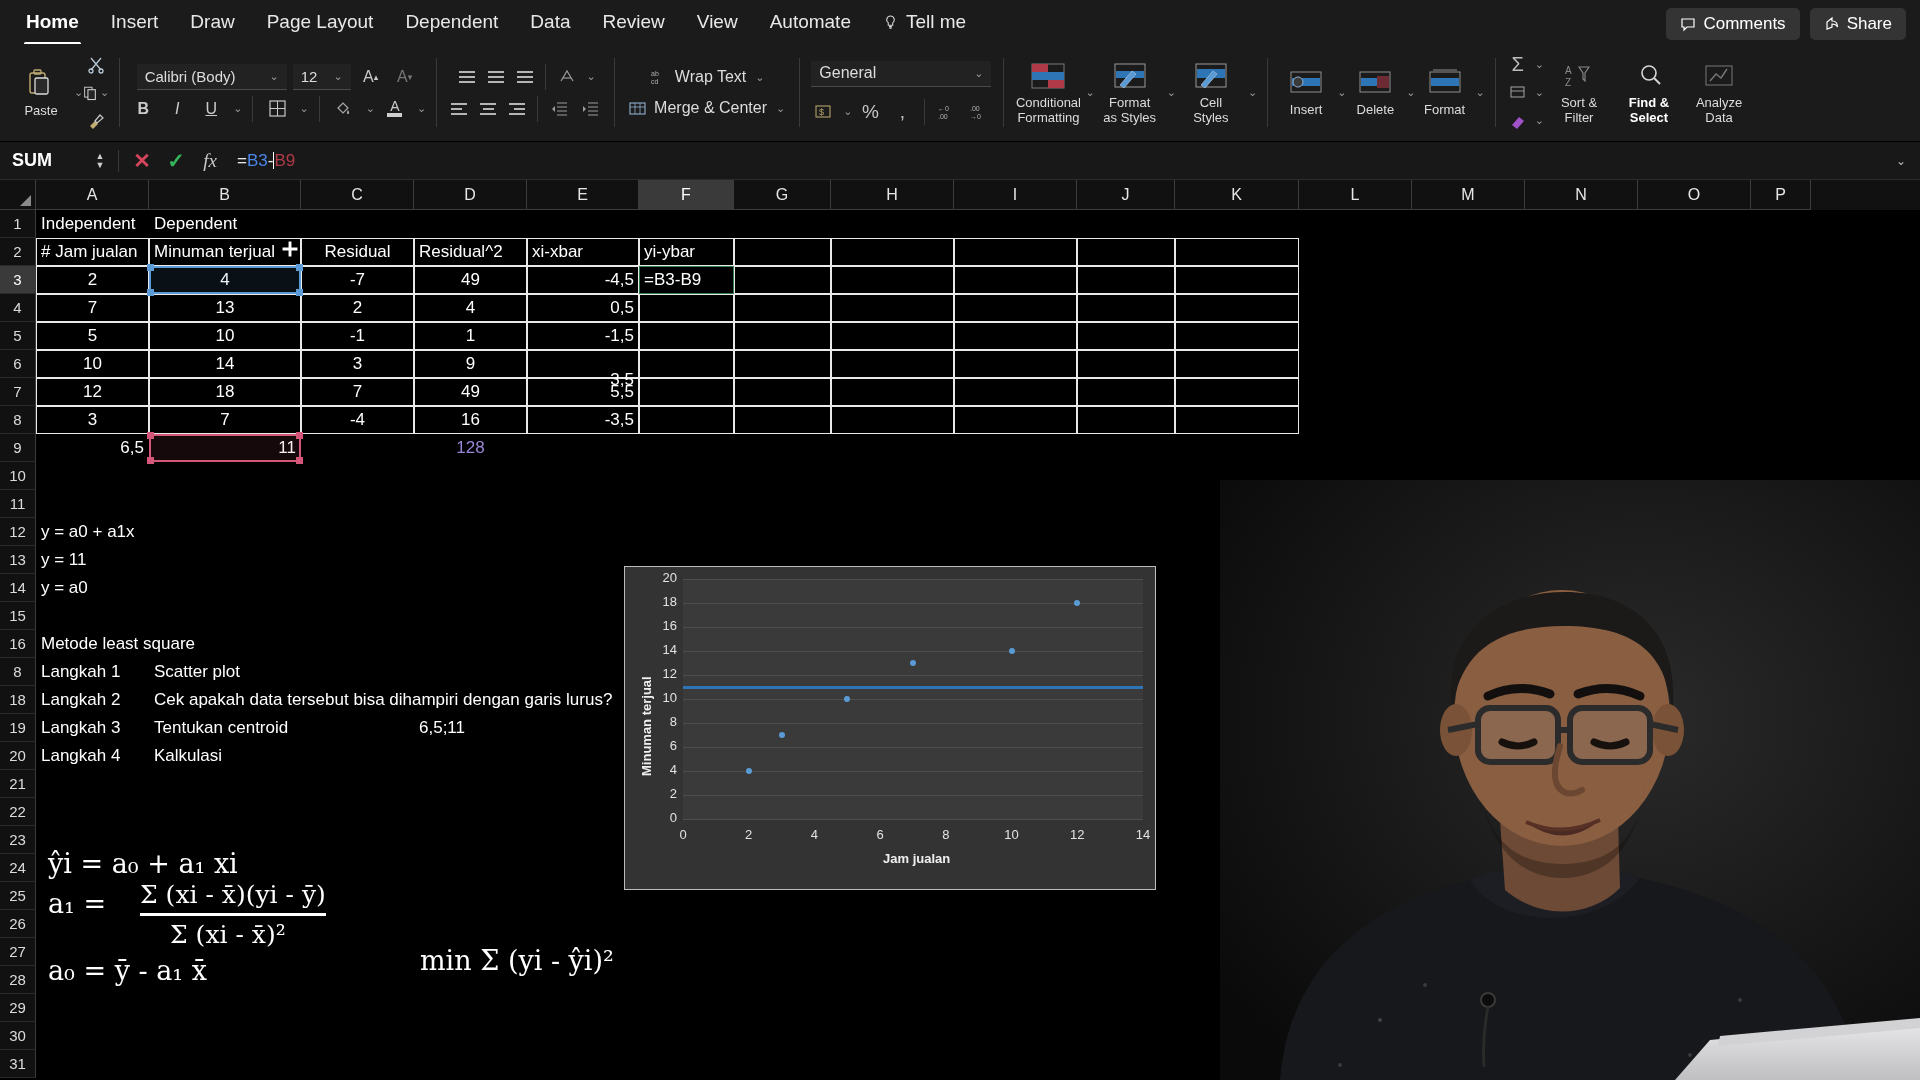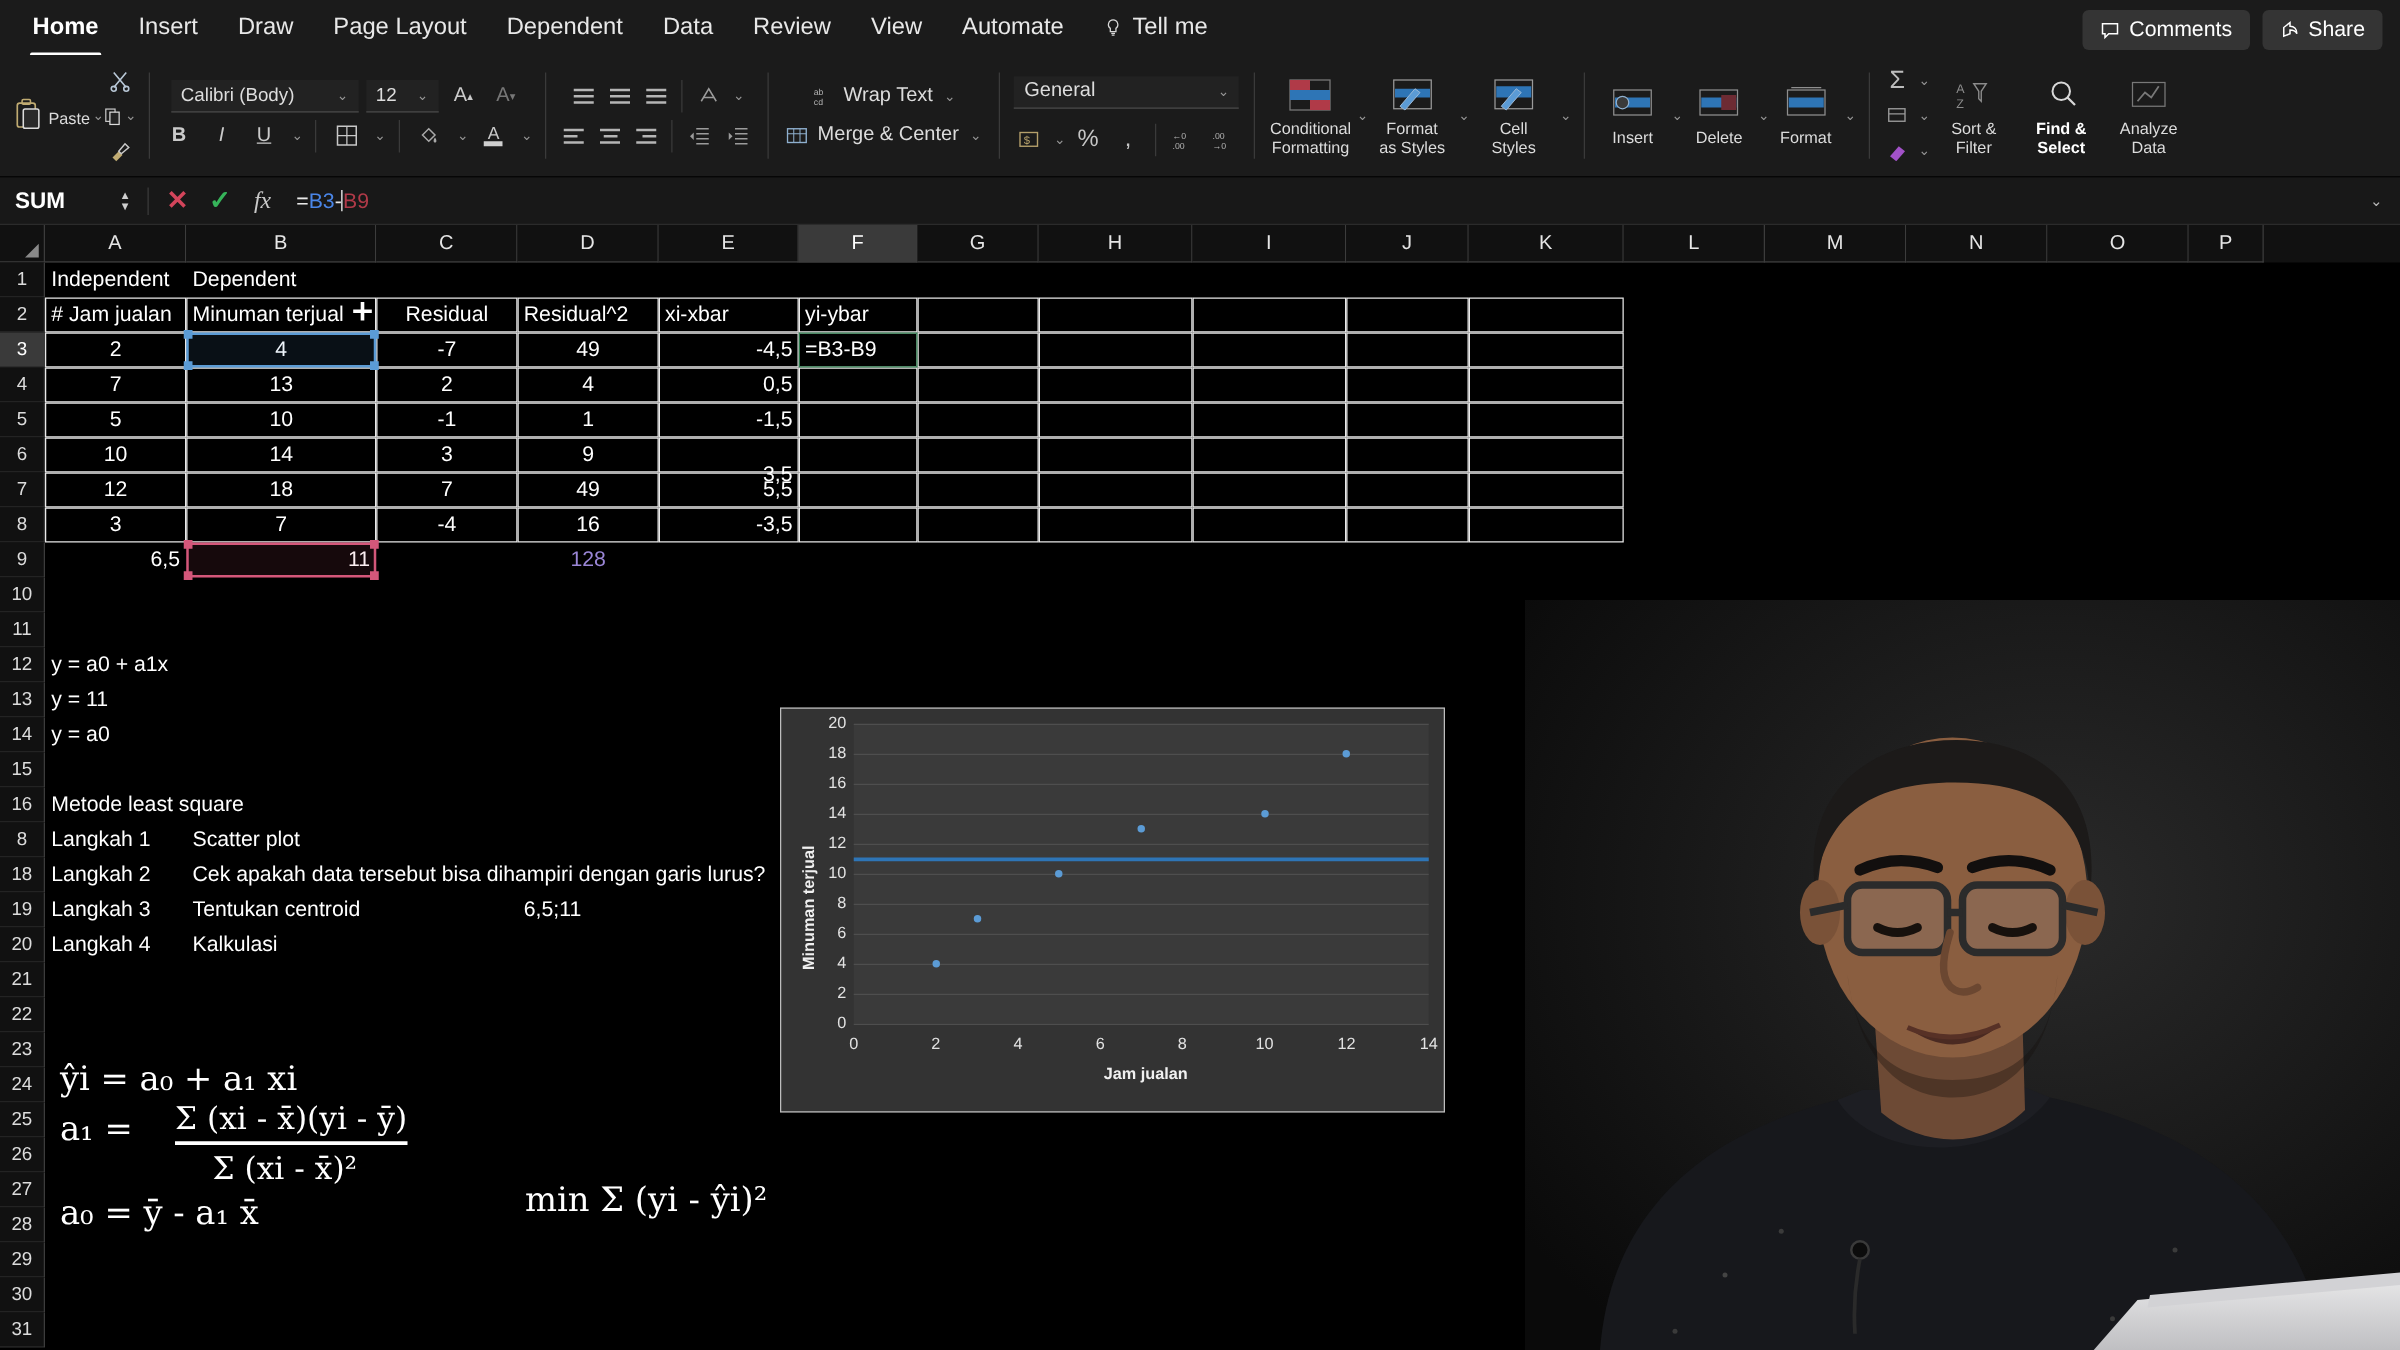--- a/index.html
+++ b/index.html
@@ -38,21 +38,21 @@
   
   .ribbon {
     position: absolute; top: 44px; left: 0; width: 1920px; height: 98px;
     background: #1b1b1b; display: flex; align-items: stretch;
     border-bottom: 1px solid #000;
   }
   .rgroup { display: flex; align-items: center; padding: 0 10px; position: relative; }
   .rgroup + .rgroup::before {
     content:""; position:absolute; left:0; top:14px; bottom:14px; width:1px; background:#3a3a3a;
   }
-  .icon-btn { display:flex; align-items:center; justify-content:center; color:#cfcfcf; }
+  .icon-btn { display:flex; flex-direction:column; align-items:center; justify-content:center; color:#cfcfcf; }
   .big-btn { width: 62px; }
   .big-btn .cap { font-size: 13px; margin-top:3px; color:#dcdcdc; }
   .stack { display:flex; flex-direction:column; gap:4px; }
   .mini { color:#bdbdbd; font-size:16px; width:26px; height:24px; display:flex; align-items:center; justify-content:center;}
   .chev { font-size: 11px; color:#9a9a9a; margin-left:2px; }
 
   
   .fontgroup { flex-direction: column; justify-content: center; gap:6px; display:flex; }
   .fg-row { display:flex; align-items:center; gap:6px; }
   .fontbox {

